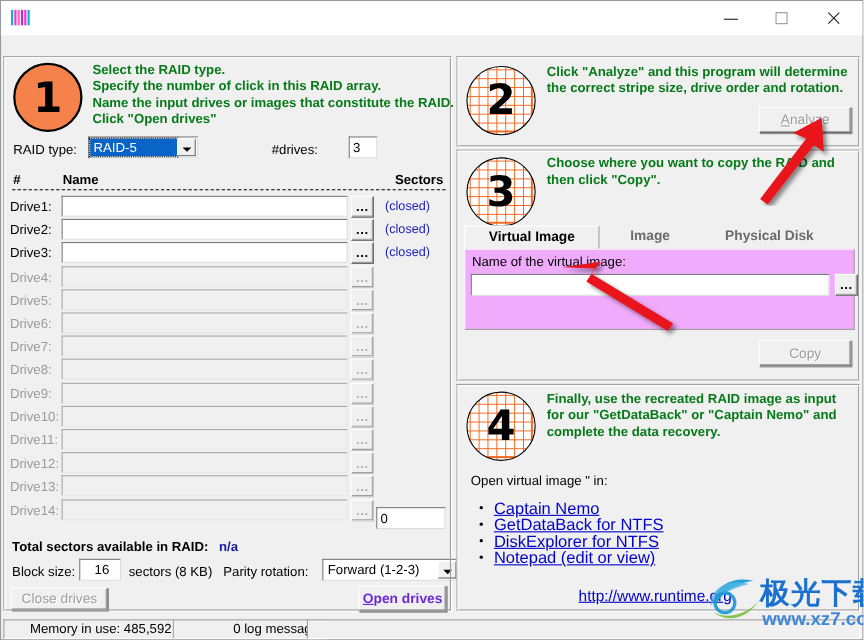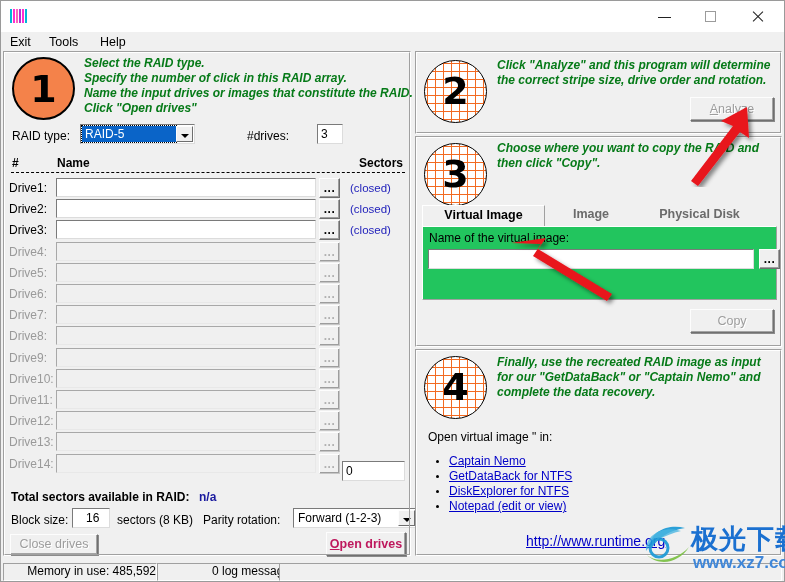--- a/index.html
+++ b/index.html
@@ -46,21 +46,21 @@
 
   
   #left{left:2px;top:50px;width:408px;height:505px;}
 
   .circle1{position:absolute;left:8px;top:5px;width:63px;height:63px;border-radius:50%;
            background:#f4824a;border:2px solid #000;box-sizing:border-box;}
   .circle1 span{position:absolute;left:0;top:-1px;width:59px;line-height:63px;text-align:center;
                 font-family:"DejaVu Sans", sans-serif;font-weight:bold;font-size:38px;color:#000;}
 
   .greentext{position:absolute;color:#067a18;font-weight:bold;font-size:12px;
-             font-family:"Liberation Sans", sans-serif;line-height:15px;white-space:nowrap;font-style:italic;}
+             font-family:"Liberation Sans", sans-serif;line-height:15px;white-space:nowrap;}
 
   .lbl{position:absolute;font-size:12px;color:#000;white-space:nowrap;}
   .lbl-dis{color:#9a9a9a;}
 
   .tfield{position:absolute;background:#fff;box-sizing:border-box;
           border:1px solid #7a7a7a;border-right-color:#dcdcdc;border-bottom-color:#dcdcdc;
           font-family:"Liberation Sans", sans-serif;font-size:12px;color:#000;
           padding:1px 3px;line-height:16px;overflow:hidden;white-space:nowrap;}
   .tfield.dis{background:#f0f0f0;border-color:#a8a8a8;border-right-color:#e8e8e8;border-bottom-color:#e8e8e8;}
 
@@ -87,21 +87,21 @@
                 box-sizing:border-box;}
   .combo .arrow:after{content:"";position:absolute;left:4px;top:7px;
                 border-left:4px solid transparent;border-right:4px solid transparent;
                 border-top:4px solid #000;}
   .combo.sel .val{background:#0a64c8;color:#fff;outline:1px dotted #000;}
 
   
   .btn{position:absolute;box-sizing:border-box;background:#f0f0f0;
        border:1px solid #707070;border-top-color:#fdfdfd;border-left-color:#fdfdfd;
        box-shadow:inset -1px -1px 0 #a3a3a3, 1px 1px 0 #8a8a8a;
-       font-size:12.5px;text-align:center;cursor:default;color:#be185d;}
+       font-size:12.5px;text-align:center;cursor:default;color:#6d28d9;}
   .btn span{display:block;}
   .btn u{text-decoration:underline;}
   .btn.bold{font-weight:bold;}
   .btn.dis{color:#9d9d9d;text-shadow:1px 1px 0 #ffffff;}
 
   
   .gridcircle{position:absolute;width:63px;height:63px;border-radius:50%;
         background:#ffffff;border:1px solid #000;box-sizing:border-box;overflow:hidden;
         background-image:
           repeating-linear-gradient(to right, #f26a21 0 1px, transparent 1px 8px),
@@ -110,24 +110,24 @@
   .gridcircle span{position:absolute;left:0;top:-1px;width:61px;line-height:63px;text-align:center;
         font-family:"DejaVu Sans", sans-serif;font-weight:bold;font-size:38px;color:#000;}
 
   
   .tabstrip{position:absolute;padding-left:46px;}
   .tab{position:absolute;top:0;height:21px;box-sizing:border-box;font-size:12.5px;
        line-height:19px;text-align:center;cursor:default;}
   .tab.active{background:#f0f0f0;font-weight:bold;border:1px solid #fff;
        border-right-color:#a0a0a0;border-bottom:none;z-index:3;}
   .tab.inactive{color:#6b6b6b;font-weight:bold;background:transparent;}
-  .tabbody{position:absolute;box-sizing:border-box;background:#22c55e;
+  .tabbody{position:absolute;box-sizing:border-box;background:#f0abfc;
            border:1px solid #fff;border-right-color:#a0a0a0;border-bottom-color:#a0a0a0;}
 
-  .link{position:absolute;color:#0000c8;text-decoration:underline;font-size:12px;
+  .link{position:absolute;color:#0000c8;text-decoration:underline;font-size:15px;
         white-space:nowrap;cursor:default;}
   .bullet{position:absolute;width:3px;height:3px;background:#000;border-radius:50%;}
 
   
   .statusbar{position:absolute;left:2px;top:562px;width:779px;height:18px;text-align:right;}
   .scell{position:absolute;top:0;height:18px;box-sizing:border-box;
          border:1px solid #a0a0a0;border-right-color:#fff;border-bottom-color:#fff;
          background:#f0f0f0;font-size:12px;line-height:15px;padding-left:3px;
          white-space:nowrap;overflow:hidden;}
 
@@ -161,39 +161,34 @@
       </div>
     <div class="winbtn wb-max">
         <div class="g"></div>
       </div>
     <div class="winbtn wb-close">
       <div class="g1"></div>
       <div class="g2"></div>
     </div>
   </div>
 
-  <div class="menubar">
-    <div class="menuitem m-exit">Exit</div>
-    <div class="menuitem m-tools">Tools</div>
-    <div class="menuitem m-help">Help</div>
-  </div>
 
   <div class="panel" id="left">
 
     <div class="circle1">
       <span>1</span>
     </div>
 
     <div class="greentext" style="left:80px;top:4px;">Select the RAID type.</div>
     <div class="greentext" style="left:80px;top:19px;">Specify the number of click in this RAID array.</div>
     <div class="greentext" style="left:80px;top:34px;">Name the input drives or images that constitute the RAID.</div>
     <div class="greentext" style="left:80px;top:49px;">Click "Open drives"</div>
 
     <div class="lbl" style="left:8px;top:77px;">RAID type:</div>
-    <div class="combo sel" style="left:76px;top:72px;width:115px;height:20px;padding-left:44px;">
+    <div class="combo sel" style="left:76px;top:72px;width:100px;height:20px;padding-left:44px;">
       <div class="val">RAID-5</div>
       <div class="arrow"></div>
     </div>
     <div class="lbl" style="left:243px;top:77px;">#drives:</div>
     <div class="tfield" style="left:313px;top:72px;width:26px;height:20px;">3</div>
 
     <div class="hdr" style="left:8px;top:104px;">#</div>
     <div class="hdr" style="left:53px;top:104px;">Name</div>
     <div class="hdr" style="left:355px;top:104px;">Sectors</div>
     <div class="dashed" style="left:7px;top:120px;width:394px;"></div>

